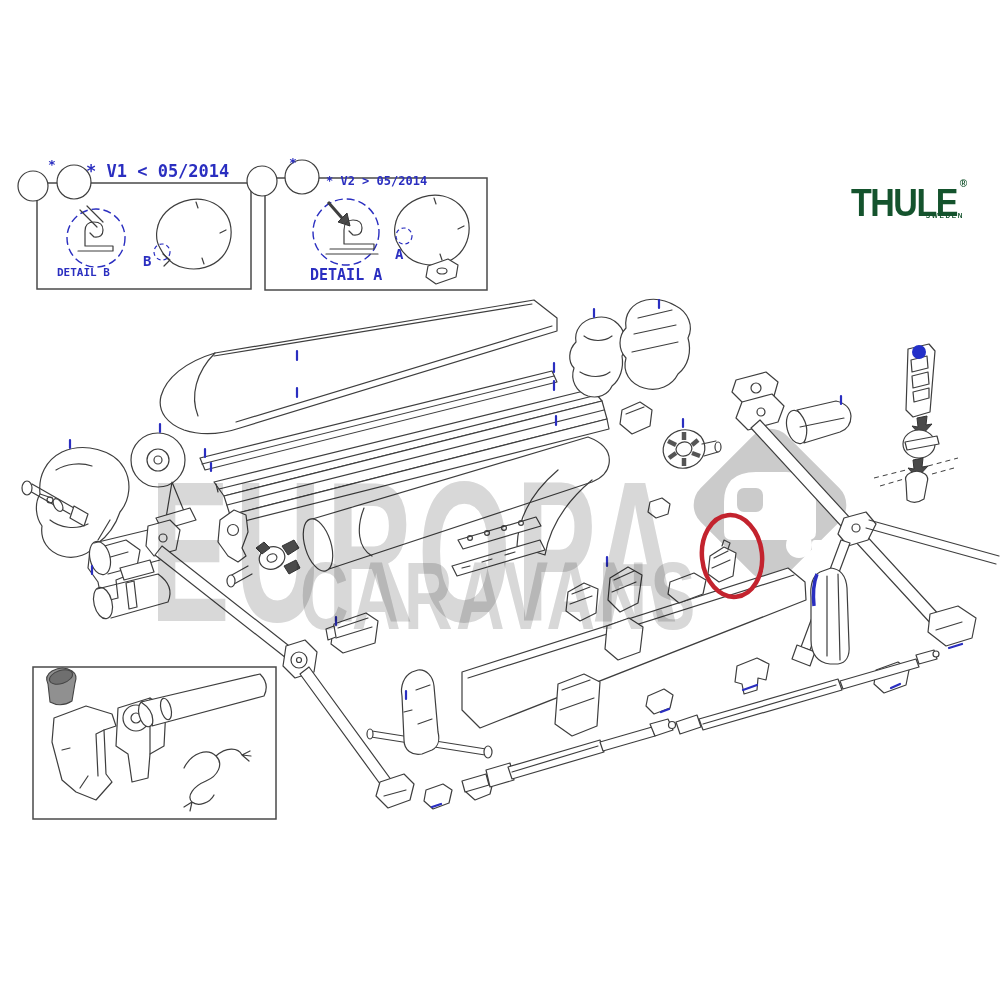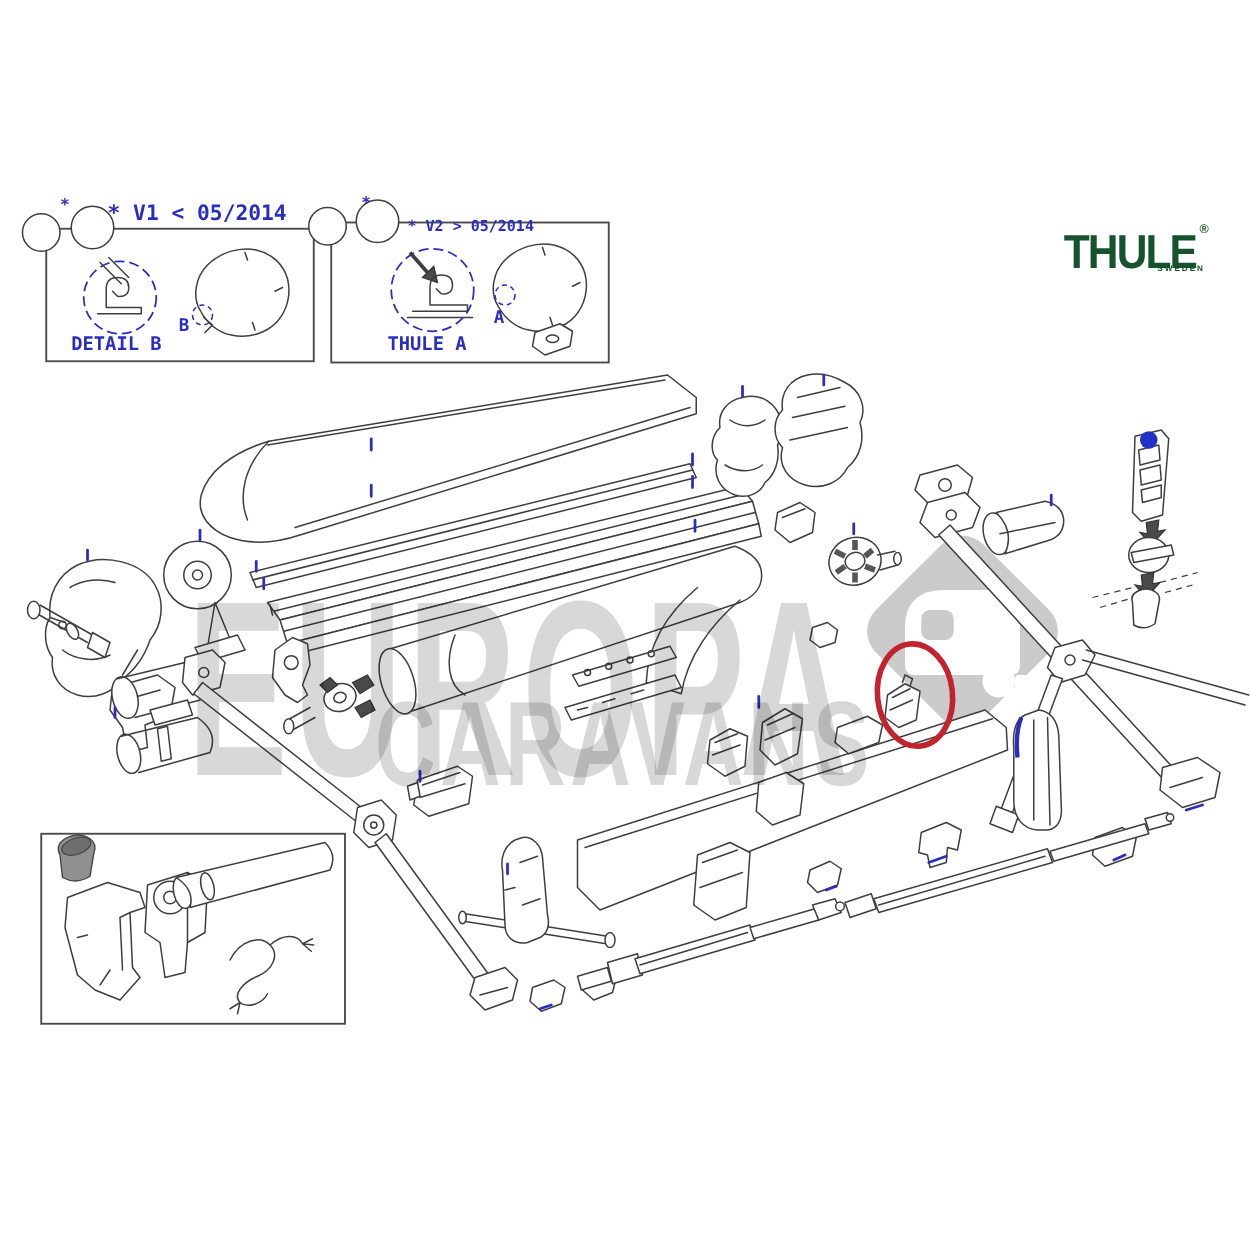--- a/index.html
+++ b/index.html
@@ -27,21 +27,21 @@
   .red{fill:none;stroke:#c3232e;stroke-width:4.5;}
   .wmfill{fill:#cbcbcb;stroke:none;}
   .wmwhite{fill:#ffffff;stroke:none;}
   
   .cad{position:absolute;z-index:4;color:#2a2ec0;font-family:"DejaVu Sans Mono", monospace;
        font-weight:bold;white-space:nowrap;}
   #ver-b{left:86px;top:161px;font-size:17px;}
   #ver-a{left:326px;top:158px;font-size:12px;margin-top:16px;}
   #star-b{left:48px;top:157px;font-size:13px;}
   #star-a{left:289px;top:155px;font-size:13px;}
-  #title-b{left:57px;top:266px;font-size:15px;letter-spacing:0px;text-align:center;}
+  #title-b{left:57px;top:266px;font-size:11px;letter-spacing:0px;text-align:center;}
   #title-a{left:310px;top:266px;font-size:15px;}
   #pt-b{left:143px;top:253px;font-size:14px;}
   #pt-a{left:395px;top:246px;font-size:14px;}
   
   #thule{position:absolute;left:851px;top:181px;z-index:4;color:#14532d;width:120px;height:42px;}
   #thule .word{font-size:34px;font-weight:900;letter-spacing:-1.5px;display:inline-block;
                transform:scaleY(1.12) scaleX(1.0);transform-origin:left top;font-family:"Liberation Sans",sans-serif;}
   #thule .reg{position:absolute;right:4px;top:-3px;font-size:10px;font-weight:bold;}
   #thule .sub{position:absolute;right:7px;top:31px;font-size:6.5px;font-weight:bold;letter-spacing:1.6px;}
 </style>
@@ -289,21 +289,21 @@
   </svg>
 
   <div class="wm" id="wm-line1">EUROPA</div>
   <div class="wm" id="wm-line2">CARAVANS</div>
 
   <div class="cad" id="star-b">*</div>
   <div class="cad" id="ver-b">*  V1 &lt; 05/2014</div>
   <div class="cad" id="star-a">*</div>
   <div class="cad" id="ver-a">*  V2 &gt; 05/2014</div>
   <div class="cad" id="title-b">DETAIL B</div>
-  <div class="cad" id="title-a">THULE A</div>
+  <div class="cad" id="title-a">DETAIL A</div>
   <div class="cad" id="pt-b">B</div>
   <div class="cad" id="pt-a">A</div>
 
   <div id="thule">
     <span class="word">THULE</span>
     <span class="reg">®</span>
     <span class="sub">SWEDEN</span>
   </div>
 
 </div>

